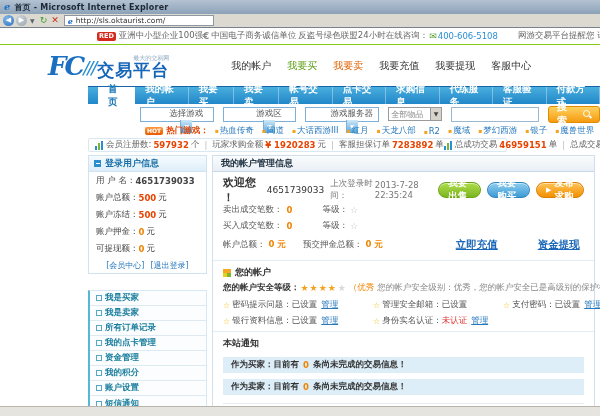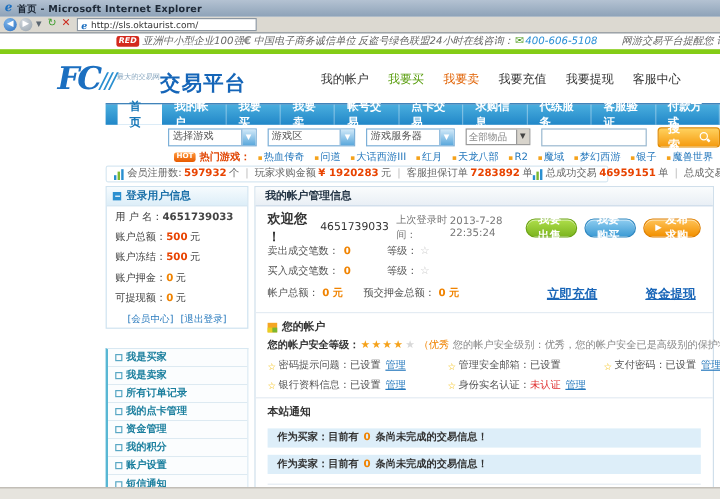--- a/index.html
+++ b/index.html
@@ -26,58 +26,58 @@
   .addrfield { display:flex; align-items:center; background:#fff; border:1px solid #8c97a2;
     height:11px; width:150px; margin-left:3px; padding:0 3px; }
   .addrfield .ie-e { font-family:"DejaVu Serif",serif; font-style:italic; font-weight:bold;
     color:#1b6fc0; font-size:8px; margin-right:3px; }
   .addrfield .url { font-size:7.5px; color:#333; white-space:nowrap; }
 
   
   .page { position:absolute; left:0; top:28px; width:600px; height:378px; background:#fff; overflow:hidden; }
 
   
-  .topbar { height:17px; border-bottom:4px solid #84cc16; display:flex; align-items:center;
-    padding-left:97px; font-size:8.5px; color:#666; white-space:nowrap;font-style:italic; }
+  .topbar { height:17px; border-bottom:1px solid #84cc16; display:flex; align-items:center;
+    padding-left:97px; font-size:8.5px; color:#666; white-space:nowrap; }
   .topbar .red-badge { background:#d42a1e; color:#fff; font-size:6.5px; font-weight:bold;
     padding:0 2px; border-radius:2px; margin-right:3px; line-height:9px; }
   .topbar .sep { width:10px; }
   .topbar .euro { color:#8a8a8a; font-weight:bold; margin-right:2px; font-size:9px; }
   .shield { display:inline-block; width:7px; height:9px; background:linear-gradient(#8cc63f,#4e9a1e);
     border-radius:3px 3px 4px 4px / 1px 1px 6px 6px; margin-right:2px; }
   .topbar .phone { color:#2b8fd6; }
   .topbar .mail { color:#4e9a1e; font-size:9px; margin:0 1px; }
   .topbar .marquee { margin-left:auto; padding-left:20px; color:#666; }
 
   
   .hdr { height:41px; display:flex; align-items:center; padding-left:48px; }
   .logo { display:flex; align-items:flex-end; }
   .logo .fc { font-family:"DejaVu Serif",serif; font-style:italic; font-weight:bold; font-size:26px;
     line-height:26px; color:#1b6fc0; letter-spacing:-2px; }
   .logo .sw { color:#2a8fd0; font-size:18px; font-style:italic; letter-spacing:-2px; margin:0 2px 1px 0; }
-  .logo .stack { display:flex; flex-direction:row; line-height:1; }
+  .logo .stack { display:flex; flex-direction:column; line-height:1;align-items:flex-end; }
   .logo .tag { font-size:6px; color:#8aa8c0; margin-bottom:1px; }
   .logo .nm { font-size:17px; font-weight:bold; color:#1565b8; letter-spacing:1px; }
   .userlinks { display:flex; gap:16px; margin-left:62px; font-size:10px; color:#333; }
   .userlinks a { text-decoration:none; color:#333; cursor:pointer; }
   .userlinks a.green { color:#5a9e0f; }
   .userlinks a.orange { color:#e06000; }
 
   
   .nav { margin-left:88px; width:512px; height:18px; border-top:1px solid #1565a8;
     background:linear-gradient(#4aaede,#2187c8); display:flex; align-items:stretch; }
   .nav .tab { color:#fff; font-size:9.5px; font-weight:bold; padding:0 10px; display:flex;
     align-items:center; border-right:1px solid rgba(255,255,255,.35); cursor:pointer; }
   .nav .tab.active { background:#fff; color:#1878b8; margin-left:10px; }
 
   
   .searchrow { margin-left:88px; width:512px; height:20px; display:flex; align-items:center;
     padding-left:52px; gap:9px; }
   .bsel { display:flex; align-items:center; justify-content:space-between; width:76px; height:15px;
-    border:1px solid #7db0d8; background:#fff; font-size:8.5px; color:#555; padding-left:3px; cursor:pointer; }
+    border:1px solid #7db0d8; background:#fff; font-size:8.5px; color:#555; padding-left:19px; cursor:pointer;flex-direction:column; }
   .bsel .arr { width:12px; height:13px; background:linear-gradient(#cfe8f8,#5aa8dc);
     border-left:1px solid #7db0d8; color:#fff; font-size:6px; line-height:13px; text-align:center; }
   .gsel { display:flex; align-items:center; justify-content:space-between; width:56px; height:14px;
     border:1px solid #9a9a9a; background:#fff; font-size:8px; color:#888; padding-left:2px; cursor:pointer; }
   .gsel .arr { width:11px; height:12px; background:#d8d4cc; border-left:1px solid #9a9a9a;
     color:#444; font-size:6px; line-height:12px; text-align:center; }
   .kw { width:88px; height:15px; border:1px solid #9ab8d0; font-size:9px; padding:0 3px; }
   .searchbtn { height:17px; padding:0 8px; border:1px solid #e08a00; border-radius:3px;
     background:linear-gradient(#ffd25e,#f59b10); color:#fff; font-size:10px; font-weight:bold;
     display:flex; align-items:center; gap:4px; cursor:pointer; }

